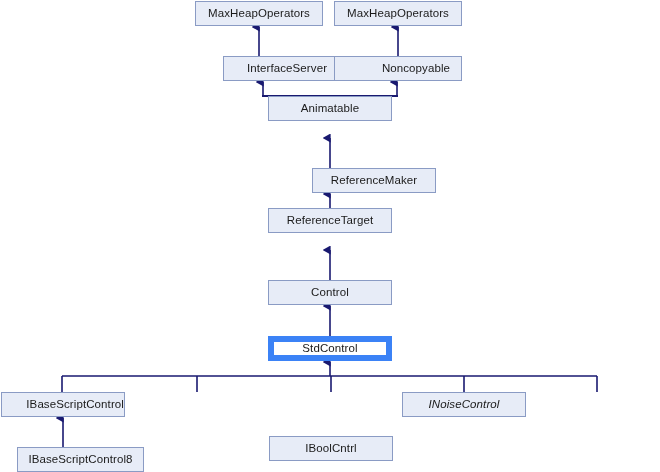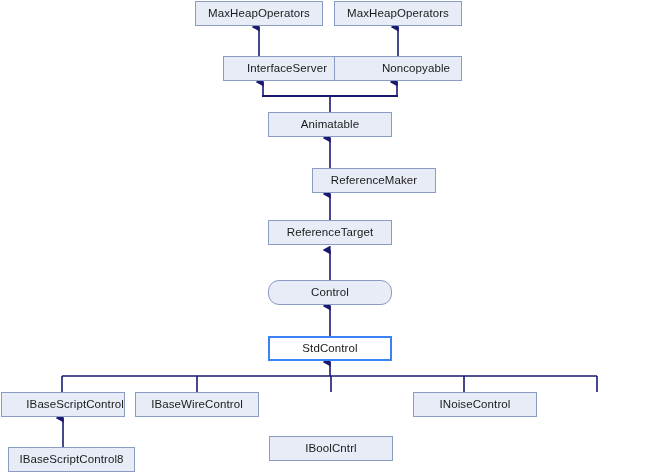--- a/index.html
+++ b/index.html
@@ -33,21 +33,21 @@
     border: 1px solid #8a9bc4;
     color: #1a1a1a;
     font-size: 11.5px;
     line-height: 1;
     letter-spacing: 0.1px;
     white-space: nowrap;
     cursor: default;
   }
   .node.focus {
     background: #ffffff;
-    border: 2px solid #3b82f6;
+    border: 6px solid #3b82f6;
   }
   .node-label {
     display: block;
     pointer-events: none;
   }
 </style>
 </head>
 <body>
 
 <div id="diagram-root">
@@ -89,44 +89,41 @@
   </div>
   <div class="node" style="left: 334px; top: 1px; width: 128px; height: 25px;">
     <span class="node-label">MaxHeapOperators</span>
   </div>
   <div class="node" style="left: 195px; top: 56px; width: 128px; height: 25px; margin-left: 28px;">
     <span class="node-label">InterfaceServer</span>
   </div>
   <div class="node" style="left: 334px; top: 56px; width: 128px; height: 25px; padding-left: 36px;">
     <span class="node-label">Noncopyable</span>
   </div>
-  <div class="node" style="left: 268px; top: 112px; width: 124px; height: 25px;">
+  <div class="node" style="left: 268px; top: 96px; width: 124px; height: 25px;">
     <span class="node-label">Animatable</span>
   </div>
   <div class="node" style="left: 268px; top: 168px; width: 124px; height: 25px; margin-left: 44px;">
     <span class="node-label">ReferenceMaker</span>
   </div>
-  <div class="node" style="left: 268px; top: 220px; width: 124px; height: 25px;">
+  <div class="node" style="left: 268px; top: 208px; width: 124px; height: 25px;">
     <span class="node-label">ReferenceTarget</span>
   </div>
-  <div class="node" style="left: 268px; top: 280px; width: 124px; height: 25px; border-radius: 11px;">
+  <div class="node" style="left: 268px; top: 280px; width: 124px; height: 25px;">
     <span class="node-label">Control</span>
   </div>
   <div class="node focus" style="left: 268px; top: 336px; width: 124px; height: 25px;">
     <span class="node-label">StdControl</span>
   </div>
   <div class="node" style="left: 1px; top: 392px; width: 124px; height: 25px; justify-content: flex-end;">
     <span class="node-label">IBaseScriptControl</span>
   </div>
-  <div class="node" style="left: 135px; top: 392px; width: 124px; height: 25px;">
-    <span class="node-label">IBaseWireControl</span>
-  </div>
   <div class="node" style="left: 269px; top: 392px; width: 124px; height: 25px; margin-top: 44px;">
     <span class="node-label">IBoolCntrl</span>
   </div>
-  <div class="node" style="left: 413px; top: 392px; width: 124px; height: 25px;">
+  <div class="node" style="left: 402px; top: 392px; width: 124px; height: 25px; font-style: italic;">
     <span class="node-label">INoiseControl</span>
   </div>
-  <div class="node" style="left: 8px; top: 447px; width: 127px; height: 25px; text-align: center;">
+  <div class="node" style="left: 17px; top: 447px; width: 127px; height: 25px; text-align: center;">
     <span class="node-label">IBaseScriptControl8</span>
   </div>
 
 </div>
 
 </body></html>

